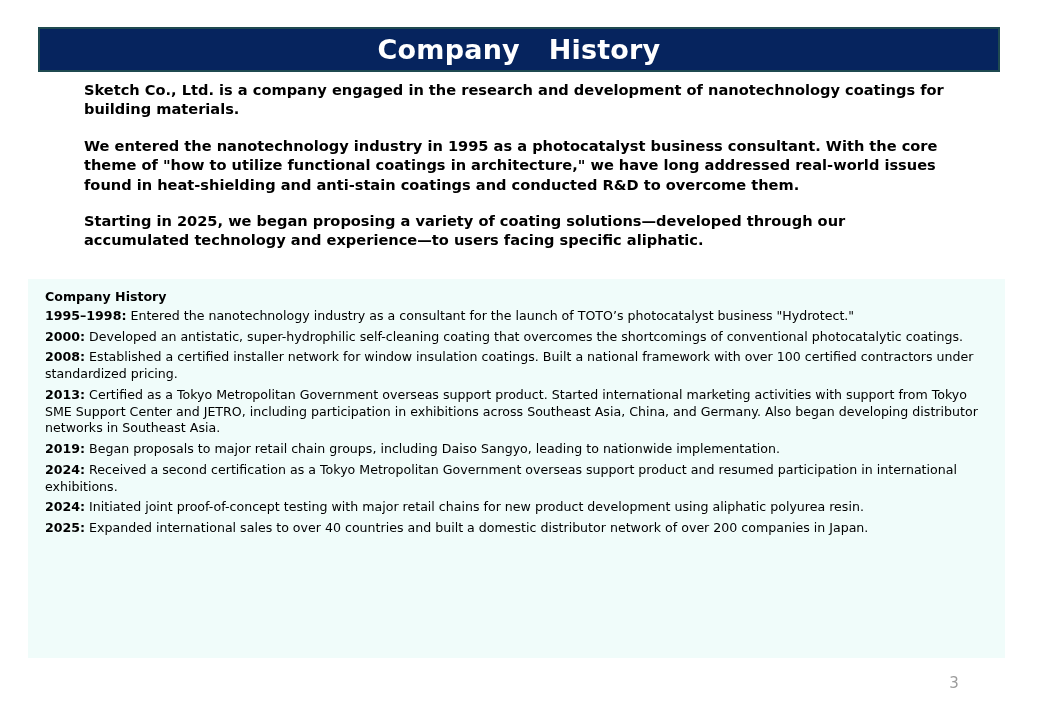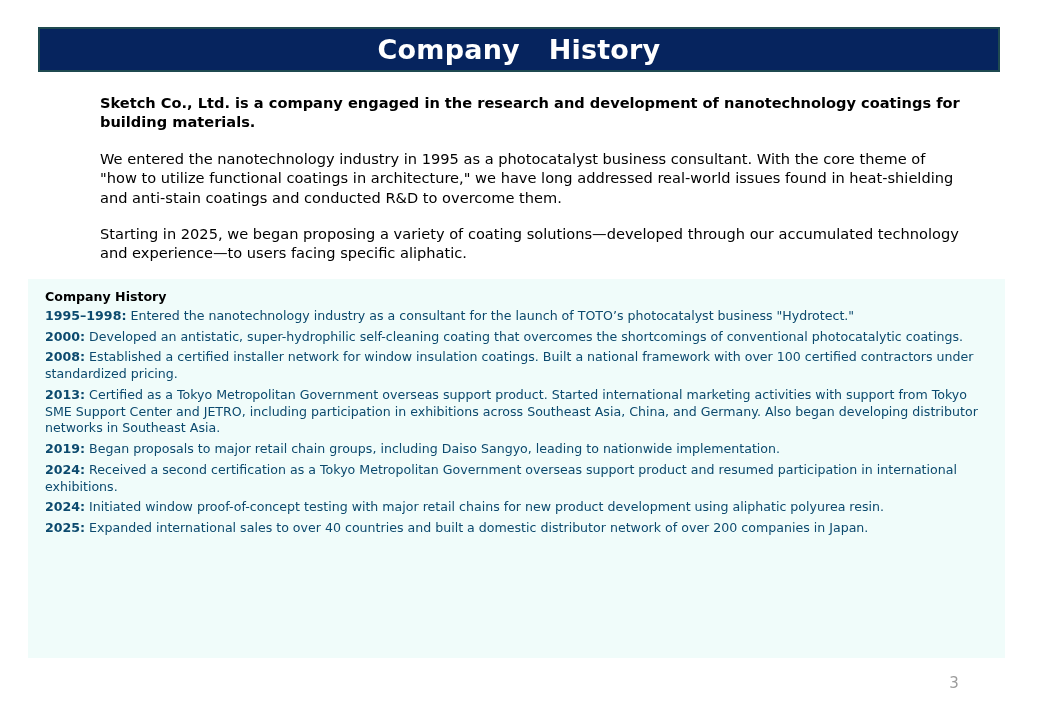--- a/index.html
+++ b/index.html
@@ -41,30 +41,30 @@
     font-weight: bold;
     letter-spacing: 0.2px;
     white-space: pre;
     line-height: 1;
   }
 
   
   .intro {
     position: absolute;
     left: 84px;
-    top: 93px;
+    top: 80px;
     width: 862px;
-    margin-left: 16px;
   }
   .intro p {
     margin: 0 0 17px 0;
     color: #000000;
     font-size: 14.6px;
     line-height: 1.33;
     text-align: left;
+    font-weight: bold;
   }
   .intro p.lead {
     font-weight: bold;
   }
 
   
   .history-box {
     position: absolute;
     left: 28px;
     top: 279px;
@@ -82,21 +82,21 @@
     margin: 0 0 3px 0;
     line-height: 1.35;
   }
   .history-list {
     margin: 0;
     padding: 0;
     list-style: none;
   }
   .history-item {
     font-size: 12.6px;
-    color: #0c4a6e;
+    color: #000000;
     line-height: 1.33;
     margin: 0 0 4px 0;
     text-align: left;
   }
   .history-year {
     font-weight: bold;
   }
   .history-desc {
     font-weight: normal;
   }
@@ -130,20 +130,20 @@
 
   <div class="history-box">
     <div class="history-heading">Company History</div>
     <ul class="history-list" id="history-list">
         <li class="history-item"><span class="history-year">1995–1998:</span> <span class="history-desc">Entered the nanotechnology industry as a consultant for the launch of TOTO’s photocatalyst business "Hydrotect."</span></li>
         <li class="history-item"><span class="history-year">2000:</span> <span class="history-desc">Developed an antistatic, super-hydrophilic self-cleaning coating that overcomes the shortcomings of conventional photocatalytic coatings.</span></li>
         <li class="history-item"><span class="history-year">2008:</span> <span class="history-desc">Established a certified installer network for window insulation coatings. Built a national framework with over 100 certified contractors under standardized pricing.</span></li>
         <li class="history-item"><span class="history-year">2013:</span> <span class="history-desc">Certified as a Tokyo Metropolitan Government overseas support product. Started international marketing activities with support from Tokyo SME Support Center and JETRO, including participation in exhibitions across Southeast Asia, China, and Germany. Also began developing distributor networks in Southeast Asia.</span></li>
         <li class="history-item"><span class="history-year">2019:</span> <span class="history-desc">Began proposals to major retail chain groups, including Daiso Sangyo, leading to nationwide implementation.</span></li>
         <li class="history-item"><span class="history-year">2024:</span> <span class="history-desc">Received a second certification as a Tokyo Metropolitan Government overseas support product and resumed participation in international exhibitions.</span></li>
-        <li class="history-item"><span class="history-year">2024:</span> <span class="history-desc">Initiated window proof-of-concept testing with major retail chains for new product development using aliphatic polyurea resin.</span></li>
+        <li class="history-item"><span class="history-year">2024:</span> <span class="history-desc">Initiated joint proof-of-concept testing with major retail chains for new product development using aliphatic polyurea resin.</span></li>
         <li class="history-item"><span class="history-year">2025:</span> <span class="history-desc">Expanded international sales to over 40 countries and built a domestic distributor network of over 200 companies in Japan.</span></li>
       </ul>
   </div>
 
   <div class="page-number">3</div>
 
 </div>
 
 </body></html>

